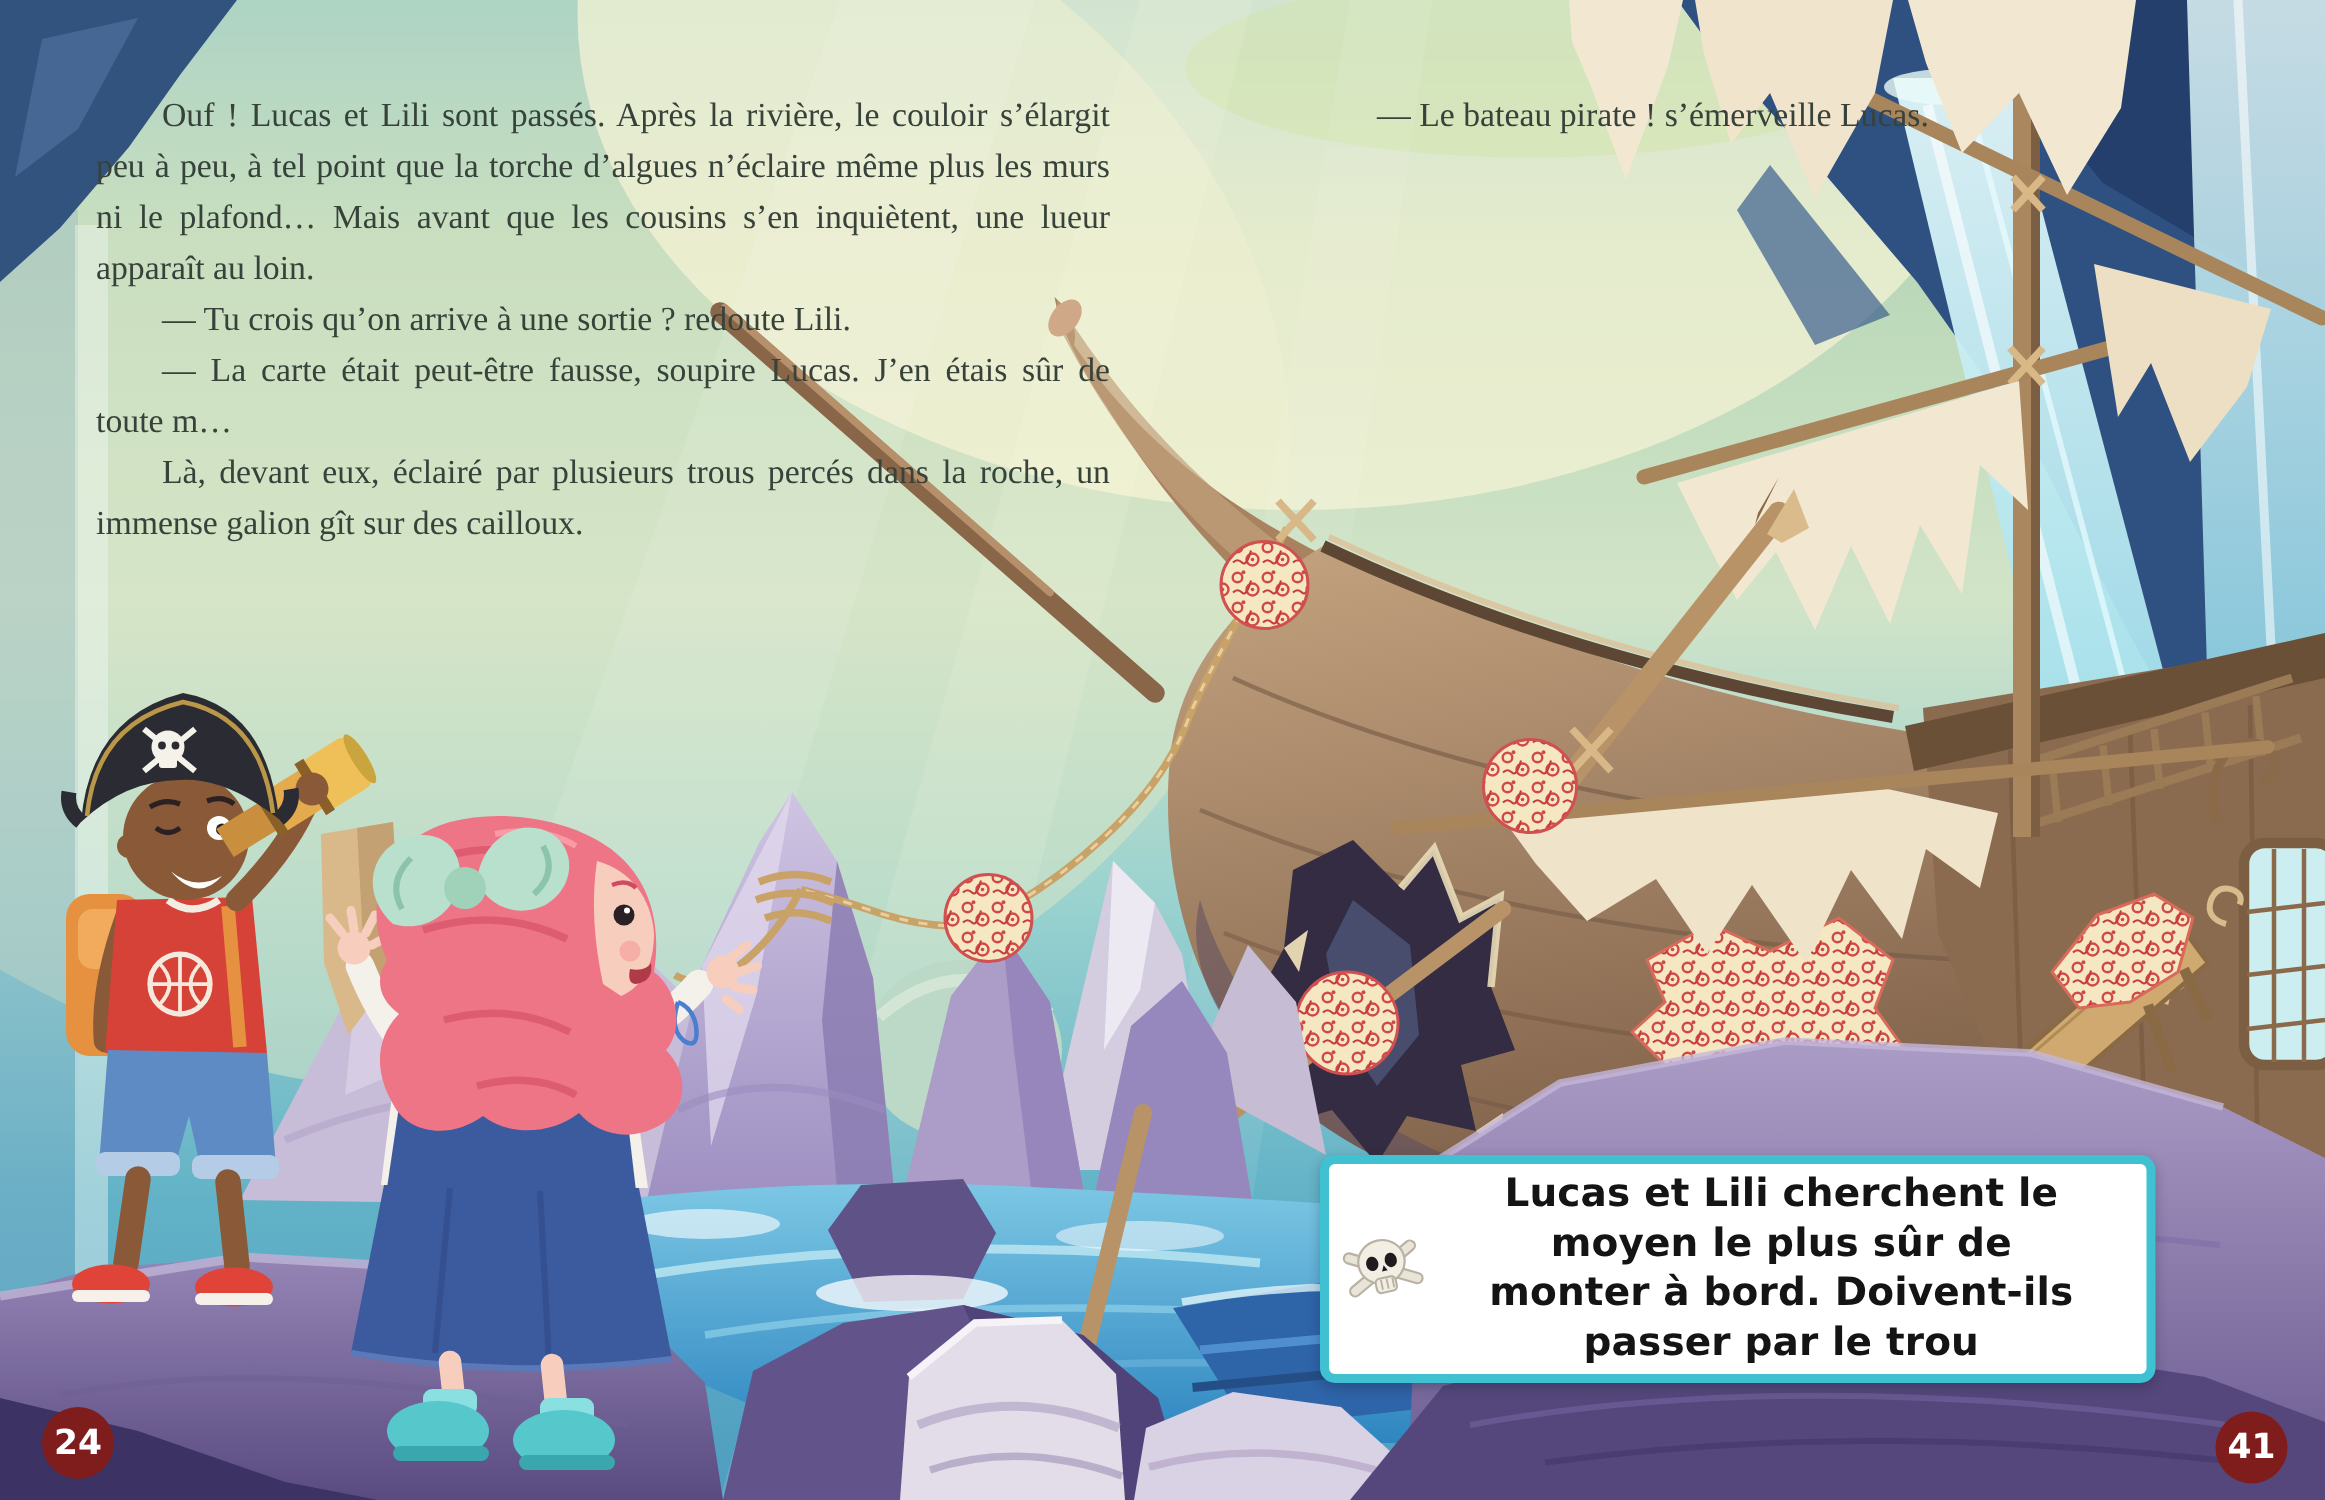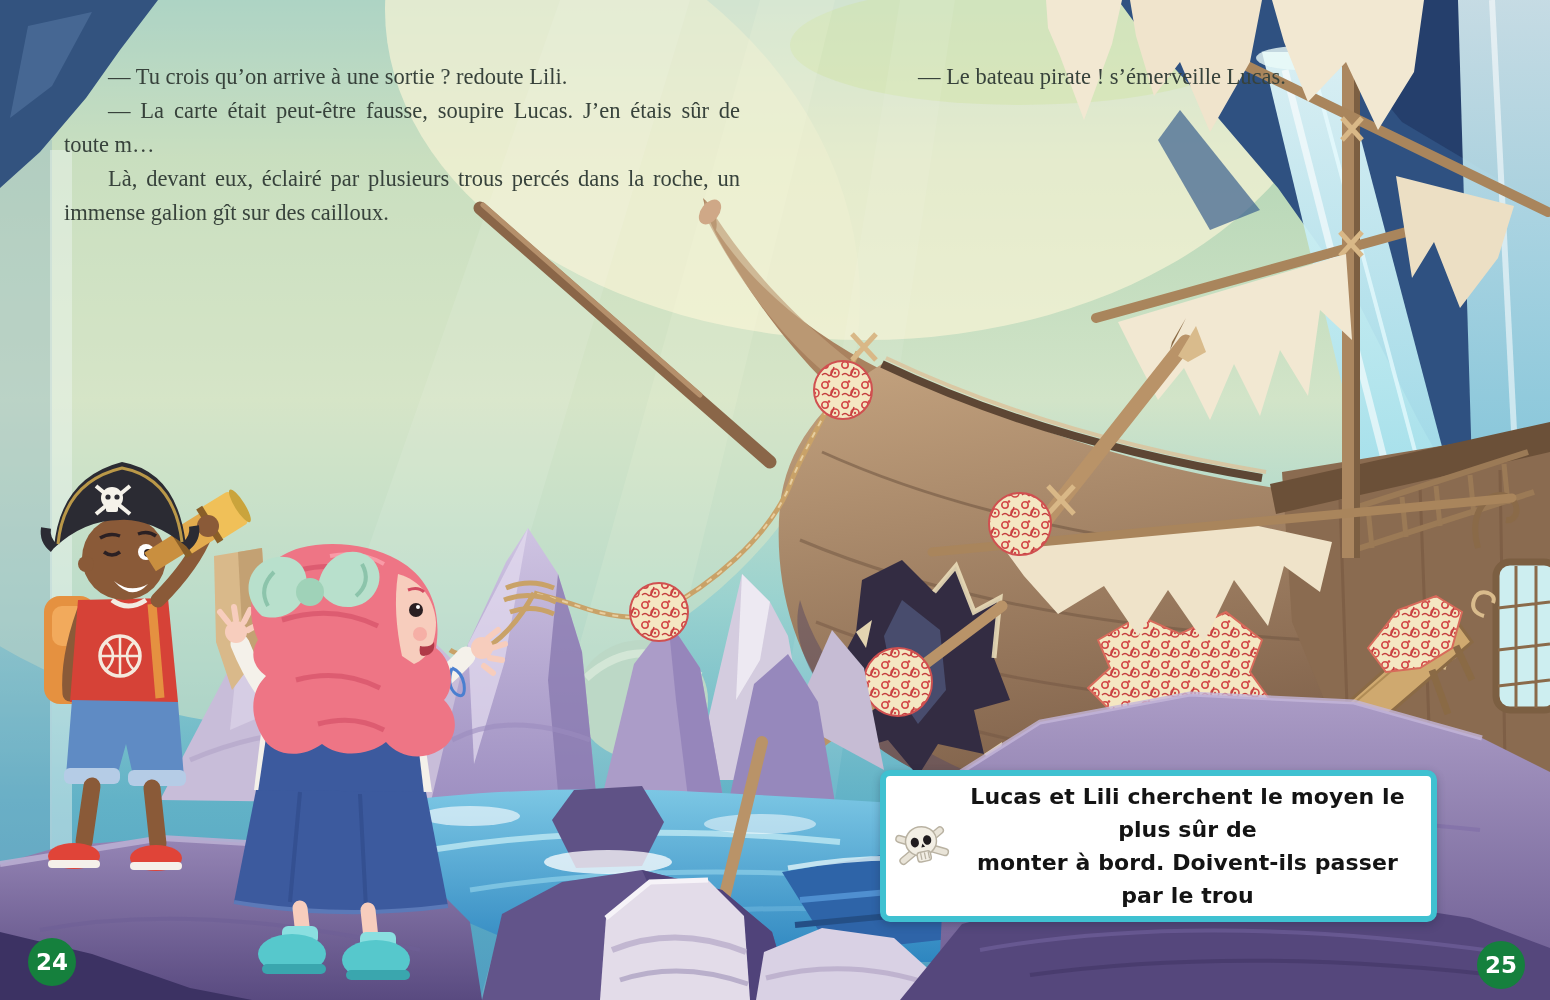--- a/index.html
+++ b/index.html
@@ -8,22 +8,22 @@
   .scene{position:absolute;inset:0;width:100%;height:100%;display:block}
   .story{position:absolute;color:#37423b;font-size:22.5px;line-height:34px;text-align:justify}
   .story p{margin:0;text-indent:44px}
   .story-left{left:64px;top:60px;width:676px}
   .story-right{left:874px;top:60px;width:464px}
   .activity-box{position:absolute;left:880px;top:770px;width:557px;height:152px;
       background:#ffffff;border:6px solid #3fc1d1;border-radius:10px;box-sizing:border-box;
       display:flex;align-items:center;box-shadow:0 3px 8px rgba(25,35,60,.3)}
   .skull-wrap{width:68px;flex:0 0 auto;display:flex;justify-content:center;margin-left:2px}
   .box-lines{flex:1;text-align:center;font-family:"DejaVu Sans",sans-serif;font-weight:bold;
-      font-size:22px;line-height:33px;color:#141414;padding-right:12px;letter-spacing:.1px}
-  .page-badge{position:absolute;width:48px;height:48px;border-radius:50%;background:#15803d;
+      font-size:26px;line-height:33px;color:#141414;padding-right:12px;letter-spacing:.1px}
+  .page-badge{position:absolute;width:48px;height:48px;border-radius:50%;background:#7f1d1d;
       color:#ffffff;display:flex;align-items:center;justify-content:center;
       font-family:"DejaVu Sans",sans-serif;font-weight:bold;font-size:23px}
   .badge-left{left:28px;top:938px}
   .badge-right{left:1477px;top:941px}
 </style>
 </head>
 <body>
 
 <div class="stage">
 
@@ -332,20 +332,21 @@
     <path d="M938,1000 L948,780 L1040,722 L1190,694 L1354,702 L1482,738 L1550,772 L1550,1000 Z" fill="url(#moundg)"></path>
     <path d="M948,780 L1040,722 L1190,694 L1354,702 L1482,738" stroke="#c4b6da" stroke-width="5" fill="none" opacity="0.8"></path>
     <path d="M1000,840 Q1200,800 1480,830" stroke="#7e6da6" stroke-width="4" fill="none" opacity="0.6"></path>
     <path d="M900,1000 L962,924 L1100,888 L1302,892 L1470,918 L1550,948 L1550,1000 Z" fill="#55477c"></path>
     <path d="M980,950 Q1200,910 1500,952" stroke="#6f5f9a" stroke-width="4" fill="none" opacity="0.7"></path>
     <path d="M1030,975 Q1250,945 1520,978" stroke="#463a6a" stroke-width="4" fill="none" opacity="0.8"></path>
   </g>
 </svg>
 
 <div class="story story-left">
+  <p>Ouf ! Lucas et Lili sont passés. Après la rivière, le couloir s’élargit peu à peu, à tel point que la torche d’algues n’éclaire même plus les murs ni le plafond… Mais avant que les cousins s’en inquiètent, une lueur apparaît au loin.</p>
   <p>— Tu crois qu’on arrive à une sortie ? redoute Lili.</p>
   <p>— La carte était peut-être fausse, soupire Lucas. J’en étais sûr de toute m…</p>
   <p>Là, devant eux, éclairé par plusieurs trous percés dans la roche, un immense galion gît sur des cailloux.</p>
 </div>
 
 <div class="story story-right">
   <p>— Le bateau pirate ! s’émerveille Lucas.</p>
 </div>
 
 <div class="activity-box">
@@ -368,16 +369,16 @@
   <div class="box-lines">
     <div>Lucas et Lili cherchent le moyen le plus sûr de</div>
     <div>monter à bord. Doivent-ils passer par le trou</div>
   </div>
 </div>
 
 <div class="page-badge badge-left">
   <span>24</span>
 </div>
 <div class="page-badge badge-right">
-  <span>25</span>
+  <span>41</span>
 </div>
 
 </div>
 
 </body></html>

